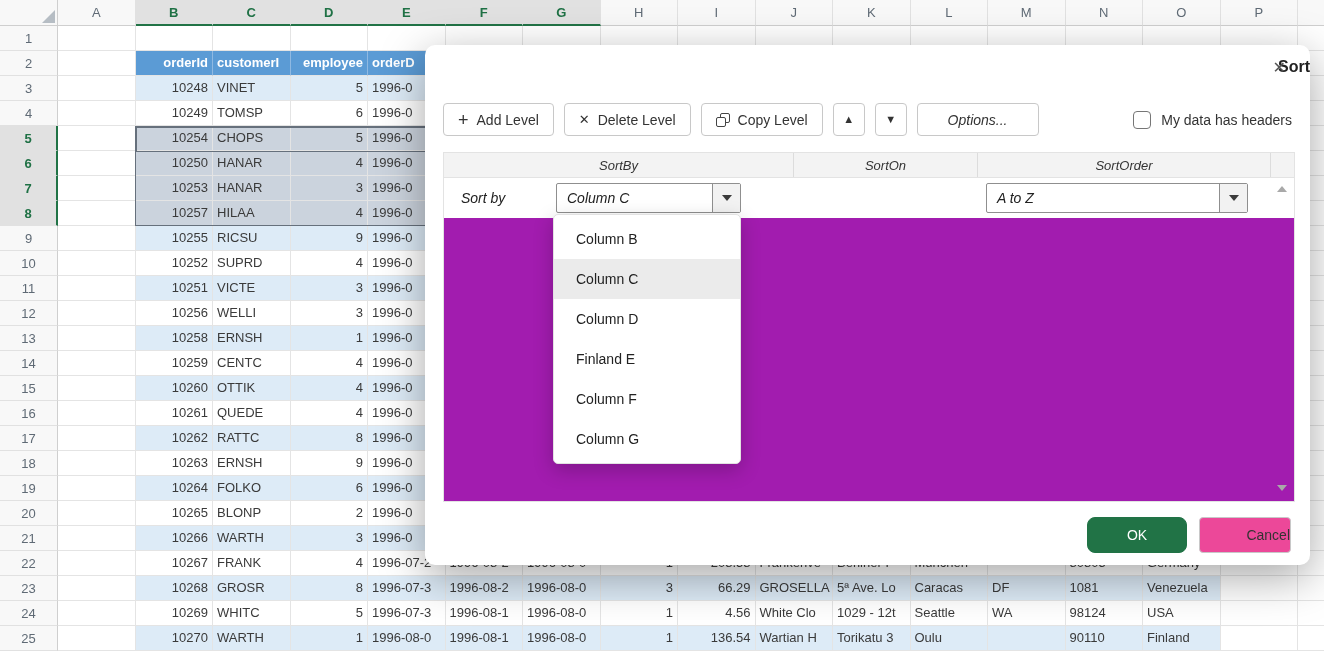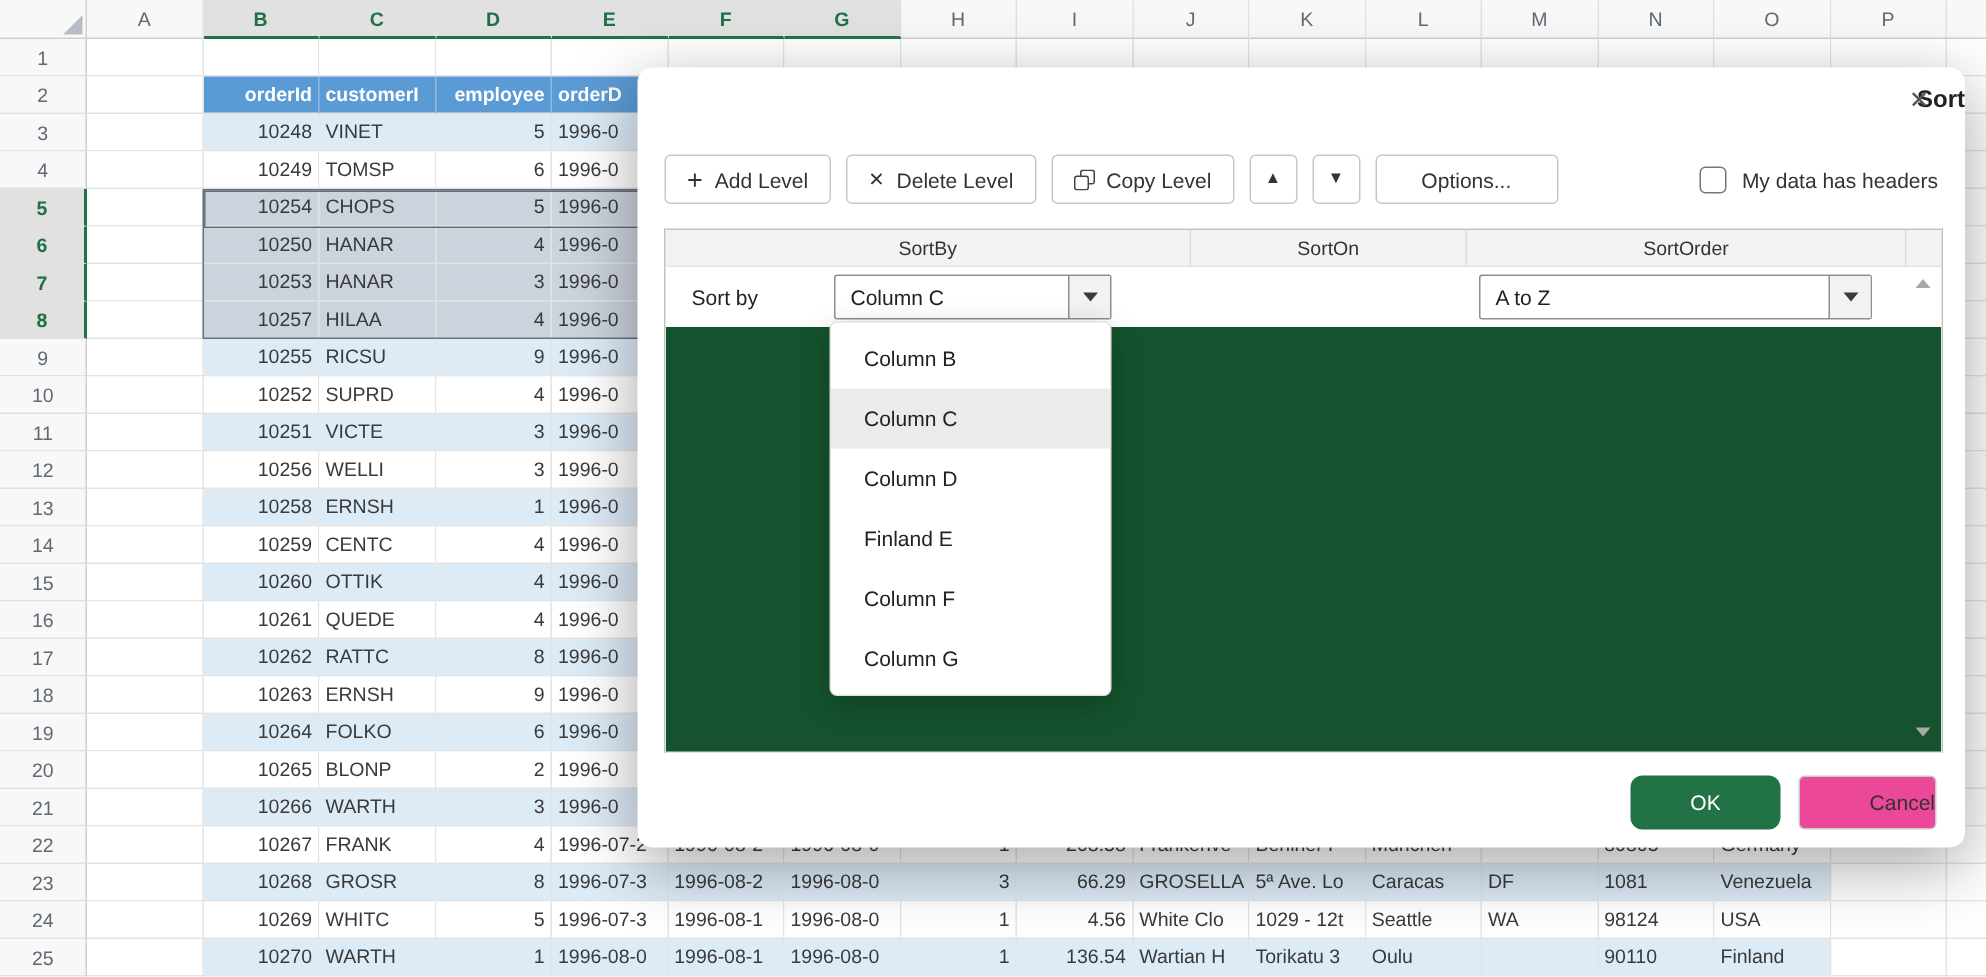--- a/index.html
+++ b/index.html
@@ -45,21 +45,21 @@
          font-size:14px; color:#333; display:inline-flex; align-items:center; gap:8px;
          font-family:inherit; cursor:pointer; white-space:nowrap; }
   .btn.sq { width:32px; padding:0; justify-content:center; }
   .ico-plus { font-size:18px; font-weight:400; line-height:1; color:#333; }
   .ico-x { font-size:13px; line-height:1; color:#333; }
   .ico-tri { font-size:11px; line-height:1; color:#333; }
   .chk-group { margin-left:auto; display:flex; align-items:center; gap:10px; }
   .chk { width:18px; height:18px; border:1px solid #767676; border-radius:4px; background:#fff; cursor:pointer; }
 
   .sort-grid { position:absolute; left:18px; top:107px; width:852px; height:350px;
-               border:1px solid #e3e3e3; background:#14532d; }
+               border:1px solid #e3e3e3; background:#a21caf;font-style:italic; }
   .sg-head { height:25px; background:#f3f3f3; border-bottom:1px solid #e3e3e3; display:flex;
              font-size:13px; color:#333; }
   .sg-col { display:flex; align-items:center; justify-content:center; border-right:1px solid #dcdcdc; height:100%; }
   .sg-col.c1 { width:350px; } .sg-col.c2 { width:184px; } .sg-col.c3 { width:293px; }
   .sg-row { height:40px; position:relative; background:#fff; }
   .sg-label { position:absolute; left:17px; top:0; line-height:40px; color:#222; }
   .combo { position:absolute; top:5px; height:30px; background:#fff; border:1px solid #8f8f8f;
            border-radius:2px; display:flex; align-items:stretch; cursor:pointer; }
   .combo .val { flex:1; padding:0 10px; font-size:14px; color:#222; line-height:28px;
                 white-space:nowrap; overflow:hidden; }
@@ -586,21 +586,21 @@
           </svg>
       </span>
       <span>Copy Level</span>
     </button>
     <button class="btn sq">
       <span class="ico-tri">▲</span>
     </button>
     <button class="btn sq">
       <span class="ico-tri">▼</span>
     </button>
-    <button class="btn" style="padding:8px 30px;">
+    <button class="btn" style="padding:8px 30px;font-style:italic;">
       <span>Options...</span>
     </button>
     <div class="chk-group">
       <span class="chk"></span>
       <span>My data has headers</span>
     </div>
   </div>
 
   <div class="sort-grid">
     <div class="sg-head">

